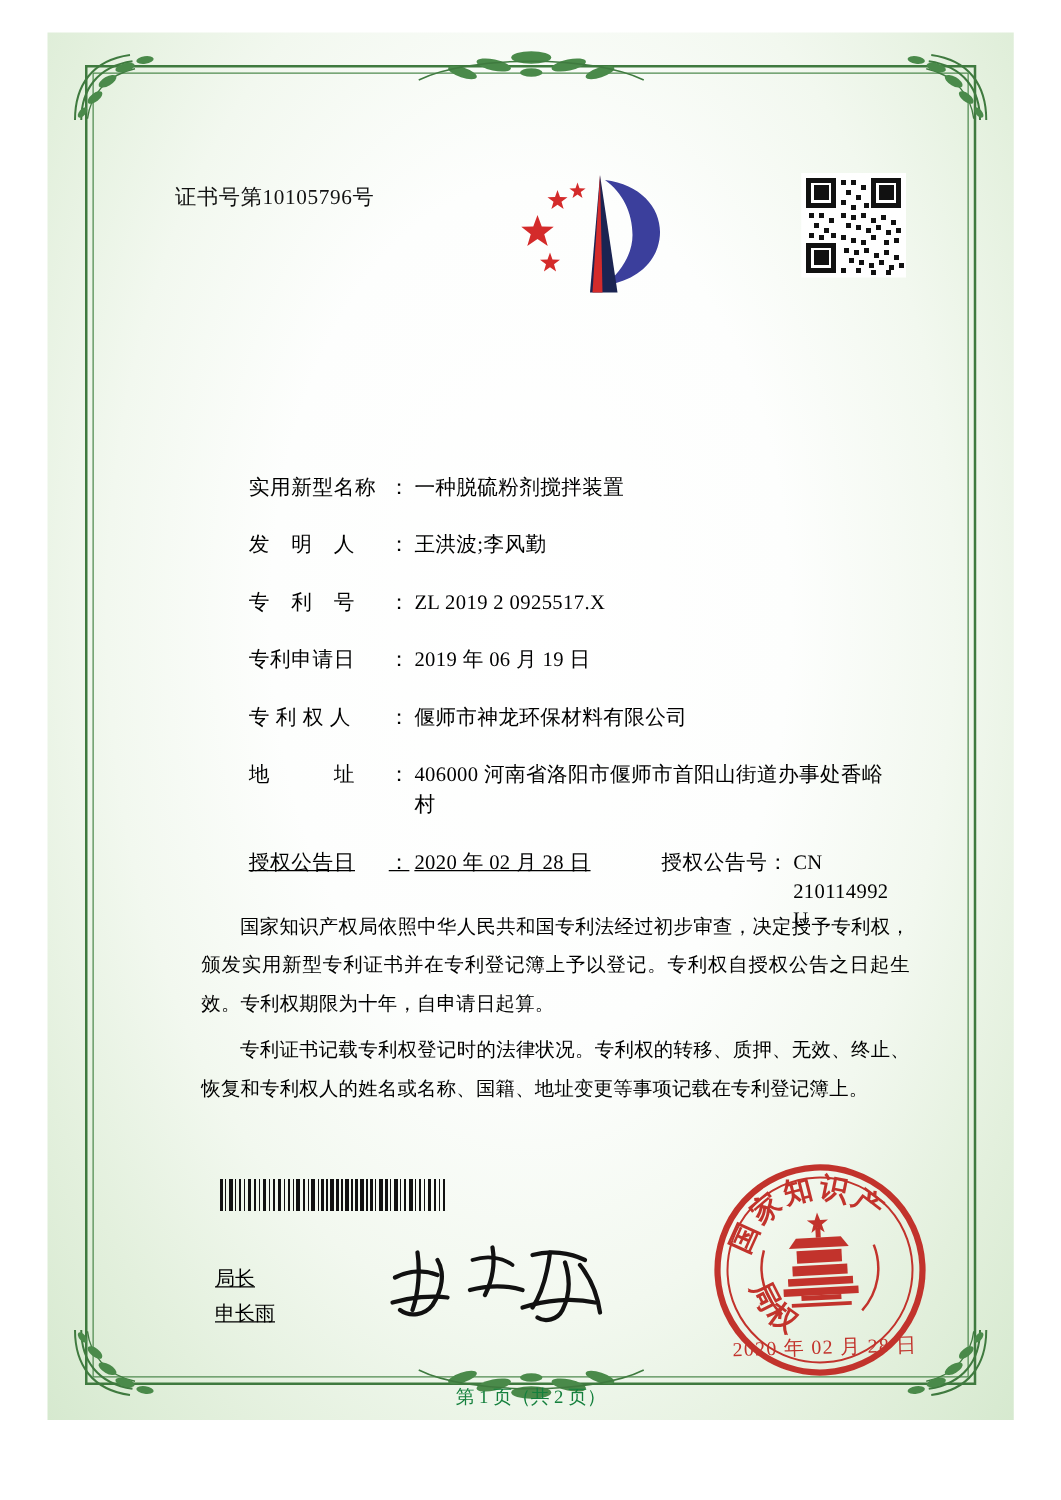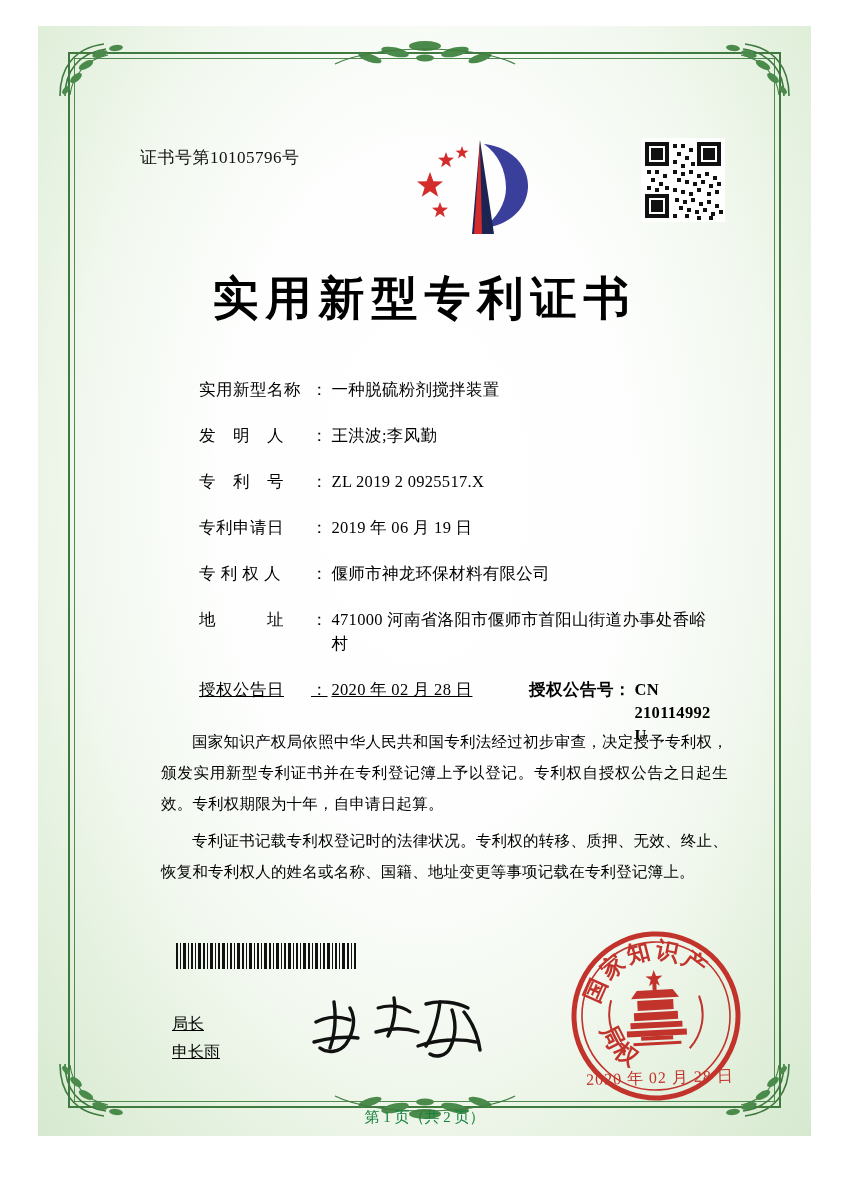--- a/index.html
+++ b/index.html
@@ -154,21 +154,20 @@
     margin-bottom: 6px;
   }
   .grant-left {
     flex: 0 0 330px;
     display: flex;
     text-decoration: underline;
   }
   .grant-left .label { width: 112px; flex: 0 0 112px; }
   .grant-right {
     display: flex;
-    font-weight: bold;
   }
   .grant-right .label { width: auto; flex: 0 0 auto; letter-spacing: 0.5px; }
 
   
   .body-text {
     position: absolute;
     left: 118px;
     top: 700px;
     width: 572px;
     font-size: 15.5px;
@@ -431,21 +430,20 @@
           <rect x="35" y="37" width="2" height="2"></rect>
             <rect x="39" y="36" width="2" height="2"></rect>
           <rect x="16" y="38" width="2" height="2"></rect>
             <rect x="22" y="38" width="2" height="2"></rect>
           <rect x="28" y="39" width="2" height="2"></rect>
             <rect x="34" y="39" width="2" height="2"></rect>
         </g>
       </svg>
     </div>
 
-    <div class="title">实用新型专利证书</div>
 
     <div class="fields">
 
       <div class="row">
         <span class="label">实用新型名称</span>
         <span class="colon">：</span>
         <span class="value">一种脱硫粉剂搅拌装置</span>
       </div>
 
       <div class="row">
@@ -468,21 +466,21 @@
 
       <div class="row">
         <span class="label">专 利 权 人</span>
         <span class="colon">：</span>
         <span class="value">偃师市神龙环保材料有限公司</span>
       </div>
 
       <div class="row">
         <span class="label">地　　　址</span>
         <span class="colon">：</span>
-        <span class="value">471000 河南省洛阳市偃师市首阳山街道办事处香峪村</span>
+        <span class="value">406000 河南省洛阳市偃师市首阳山街道办事处香峪村</span>
       </div>
 
       <div class="row grant">
         <span class="grant-left">
           <span class="label">授权公告日</span>
           <span class="colon">：</span>
           <span class="value">2020 年 02 月 28 日</span>
         </span>
         <span class="grant-right">
           <span class="label">授权公告号</span>

